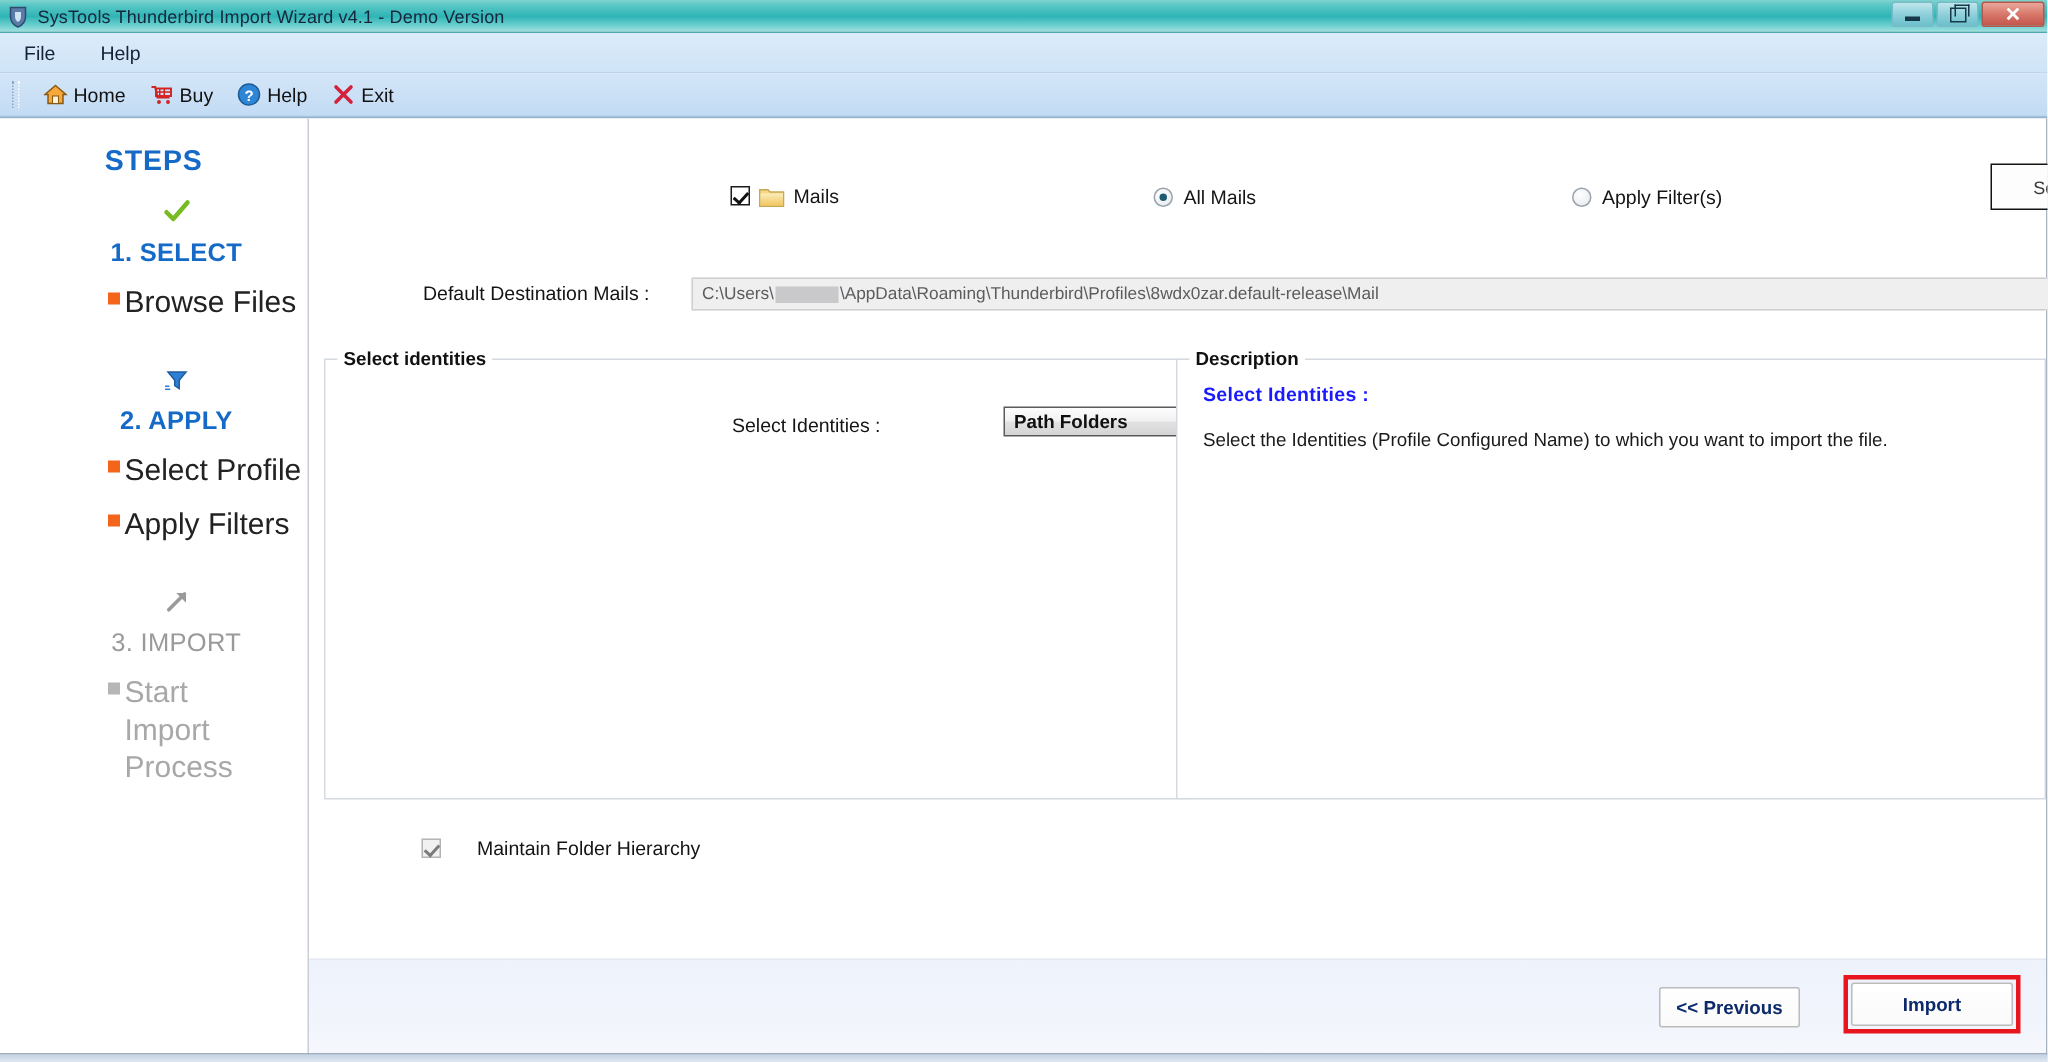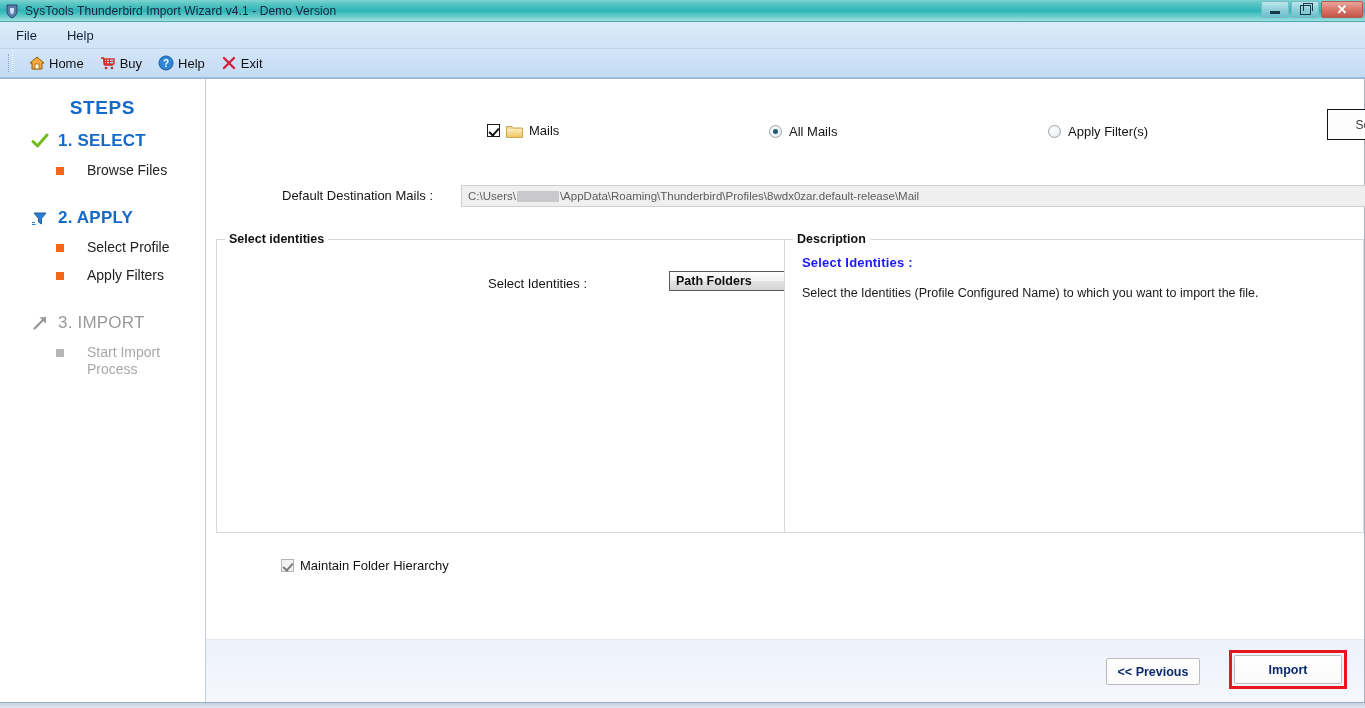--- a/index.html
+++ b/index.html
@@ -145,34 +145,35 @@
     font-size: 19px;
     letter-spacing: .6px;
     margin-bottom: 12px;
   }
   .step {
     display: flex;
     align-items: center;
     gap: 8px;
     padding-left: 30px;
     margin-top: 10px;
+    flex-direction: column;
   }
   .step-label {
     font-size: 17px;
     font-weight: bold;
     color: #1569c7;
     letter-spacing: .2px;
   }
   .step.dim .step-label { color: #9a9a9a; font-weight: normal; }
   .step-ico { width: 20px; height: 20px; position: relative; flex: 0 0 auto; }
   .substep {
-    display: flex; align-items: flex-start; gap: 23px;
-    padding-left: 56px;
+    display: flex; align-items: flex-start; gap: 3px;
+    padding-left: 72px;
     margin-top: 11px;
-    font-size: 14px;
+    font-size: 20px;
     color: #222;
     line-height: 1.25;
   }
   .substep .bullet {
     width: 8px; height: 8px; background: #f2651a; margin-top: 5px; flex: 0 0 auto;
   }
   .substep.dim { color: #a8a8a8; }
   .substep.dim .bullet { background: #b6b6b6; }
   .gap { height: 18px; }
 
@@ -329,21 +330,21 @@
     font-size: 13px; font-weight: bold; color: #1a1aff;
     letter-spacing: .2px;
   }
   .desc-body {
     position: absolute; left: 17px; top: 45px; right: 14px;
     font-size: 12.5px; color: #1a1a1a; line-height: 1.4;
   }
 
   .chk-hier {
     position: absolute; left: 75px; top: 479px;
-    display: flex; align-items: center; gap: 6px;
+    display: flex; align-items: center; gap: 24px;
   }
   .cb-gray {
     width: 13px; height: 13px;
     border: 1px solid #b4b4b4;
     background: #f1f1f1;
     position: relative;
     box-sizing: border-box;
   }
   .cb-gray:after {
     content: "";

